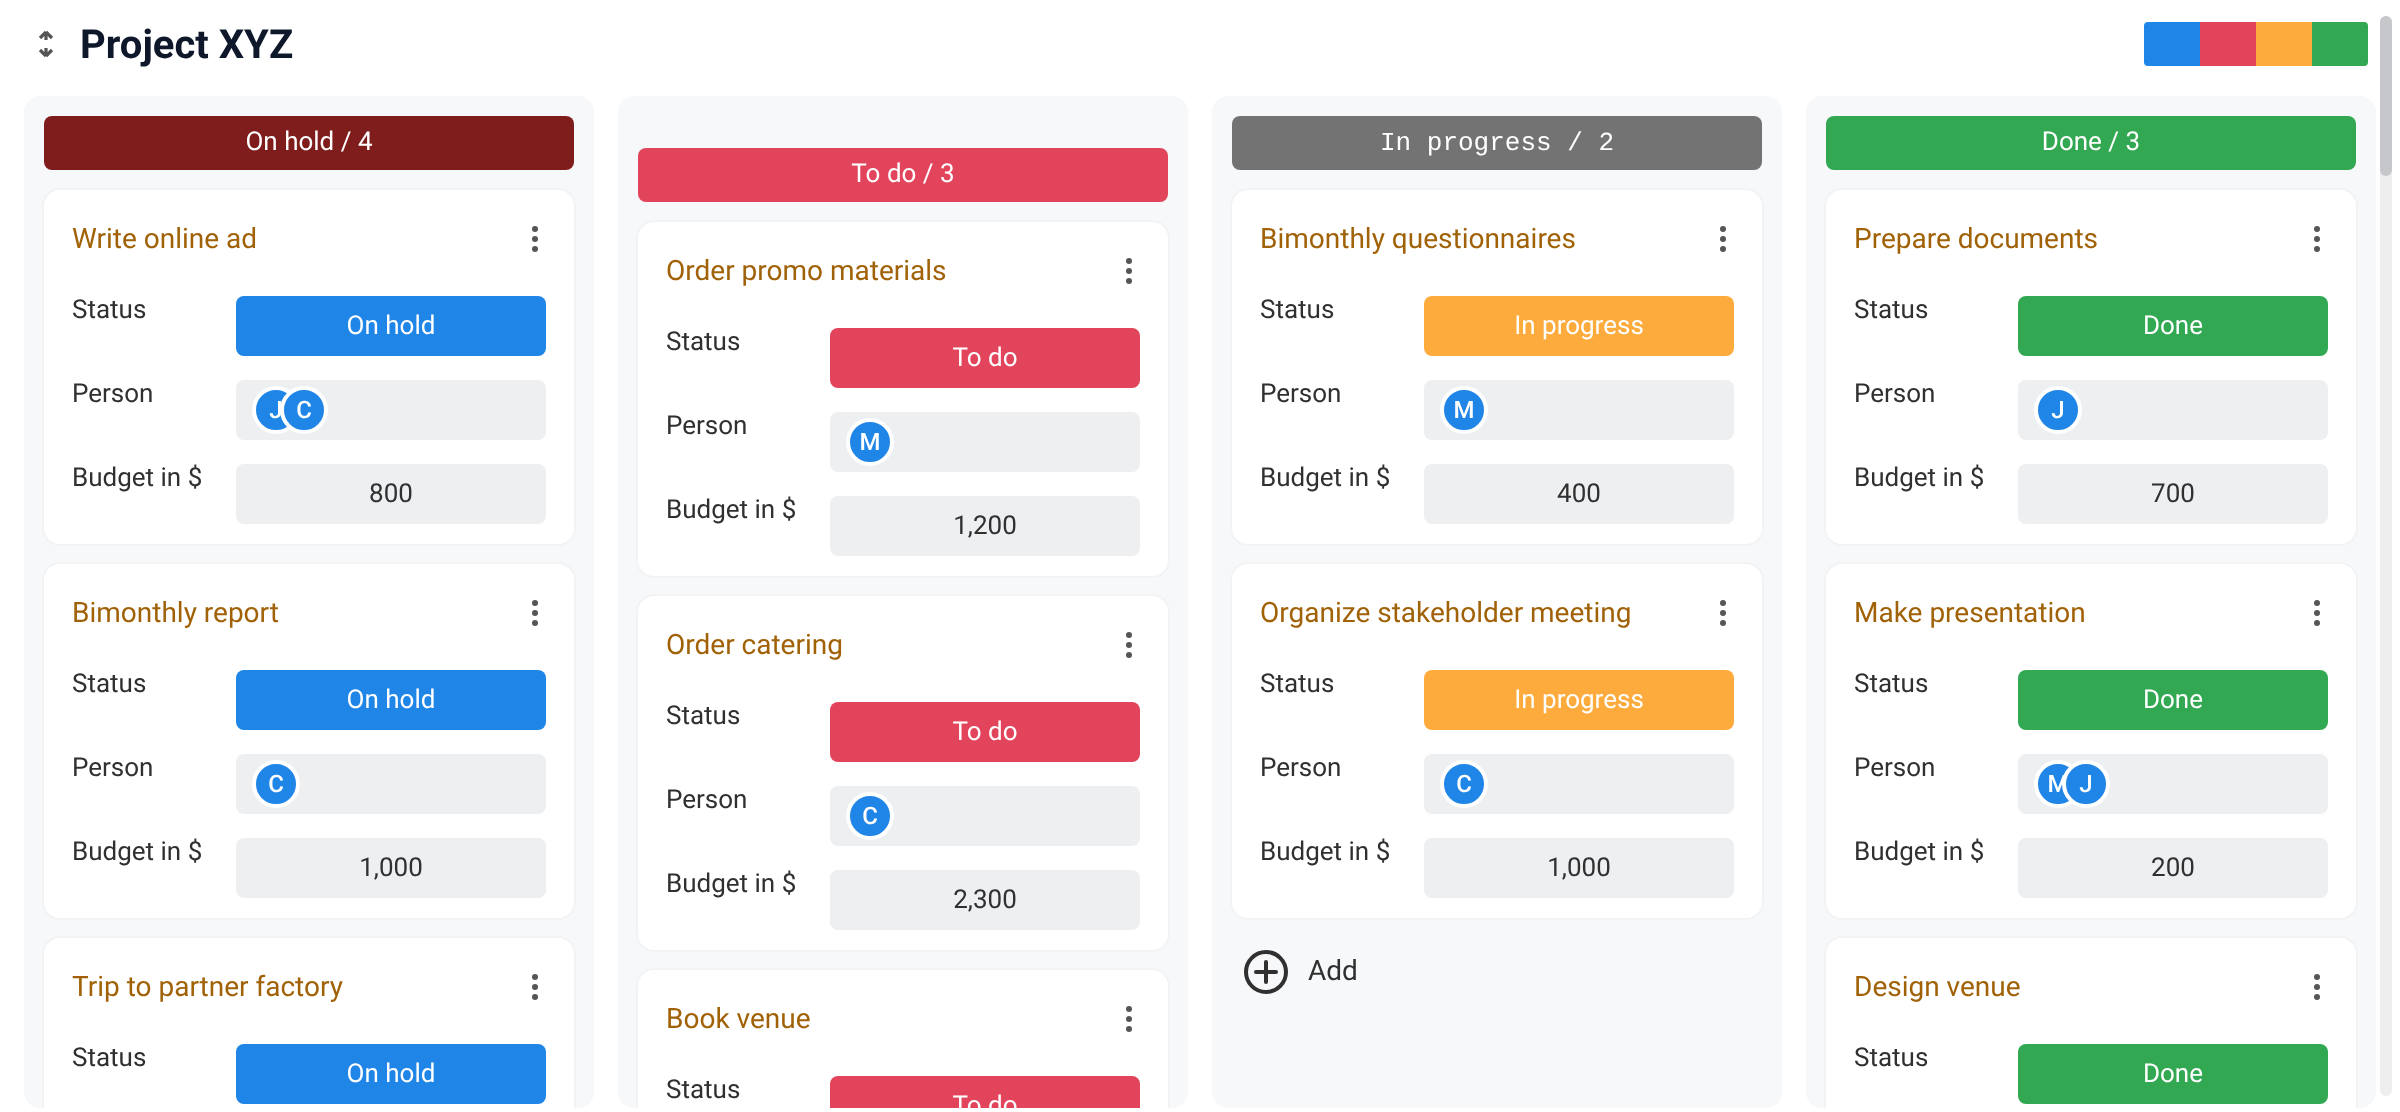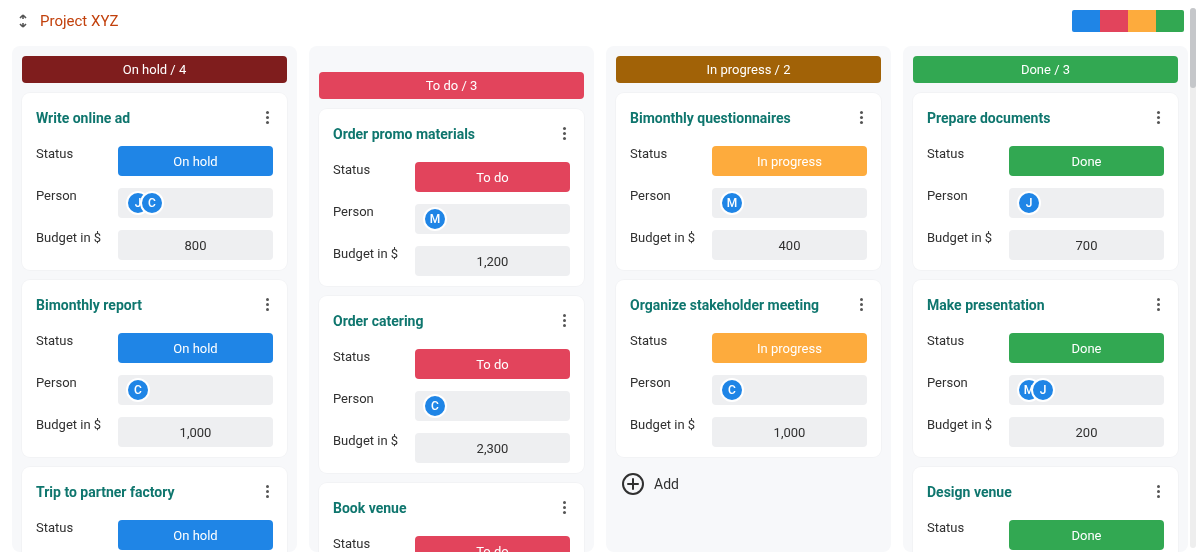--- a/index.html
+++ b/index.html
@@ -27,23 +27,23 @@
       flex-direction: column;
       gap: 2px;
       align-items: center;
       justify-content: center;
       width: 14px;
       height: 14px;
       color: #555;
     }
     .expand-icon svg { width: 14px; height: 14px; }
     .title {
-      font-size: 15px;
-      font-weight: 400;
-      color: #c2410c;
+      font-size: 20px;
+      font-weight: 700;
+      color: #0f172a;
     }
     .color-strip {
       display: flex;
       height: 22px;
       border-radius: 2px;
       overflow: hidden;
     }
     .color-strip div { width: 28px; height: 100%; }
 
     .board {
@@ -81,22 +81,22 @@
       box-shadow: 0 0 0 1px rgba(0,0,0,0.02);
     }
     .card-title-row {
       display: flex;
       align-items: center;
       justify-content: space-between;
       margin-bottom: 6px;
     }
     .card-title {
       font-size: 14px;
-      font-weight: 700;
-      color: #0f766e;
+      font-weight: 400;
+      color: #a16207;
     }
     .menu-dots {
       display: flex;
       flex-direction: column;
       gap: 2px;
       padding: 4px;
       cursor: pointer;
     }
     .menu-dots span {
       width: 3px; height: 3px;
@@ -328,21 +328,21 @@
             <span></span>
           </div>
         </div>
         <div class="field-row">
           <div class="field-label">Status</div>
           <div class="pill status-pill" style="background: rgb(226, 68, 92);">To do</div>
         </div>
       </div>
     </div>
     <div class="column">
-      <div class="col-header" style="background: #a16207;">In progress / 2</div>
+      <div class="col-header" style="background: #737373; font-family: Liberation Mono, monospace;">In progress / 2</div>
       <div class="card">
         <div class="card-title-row">
           <div class="card-title">Bimonthly questionnaires</div>
           <div class="menu-dots">
             <span></span>
             <span></span>
             <span></span>
           </div>
         </div>
         <div class="field-row">

